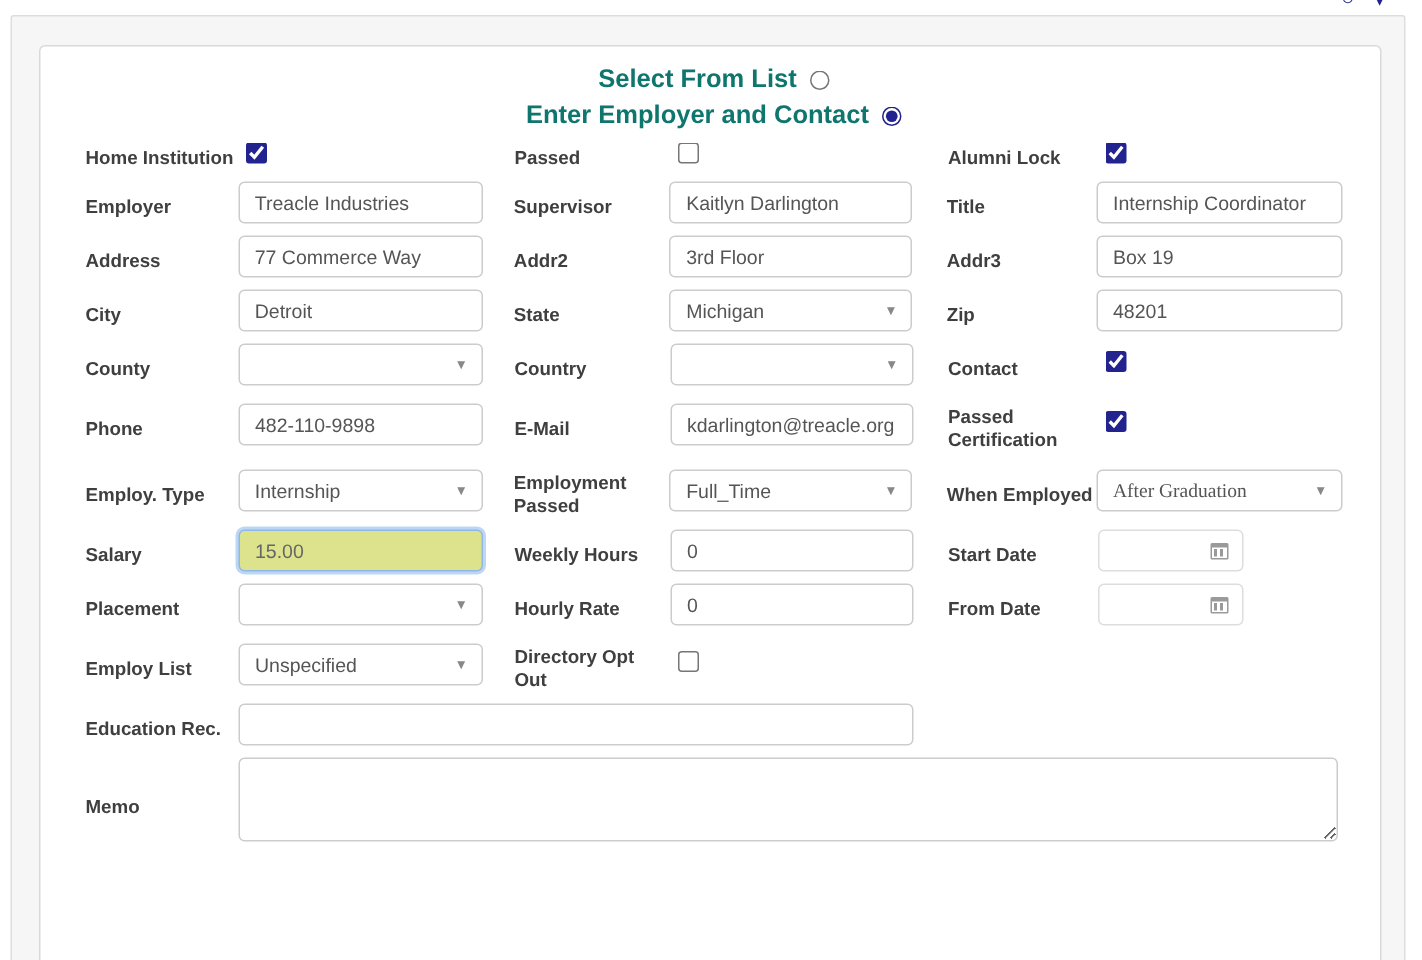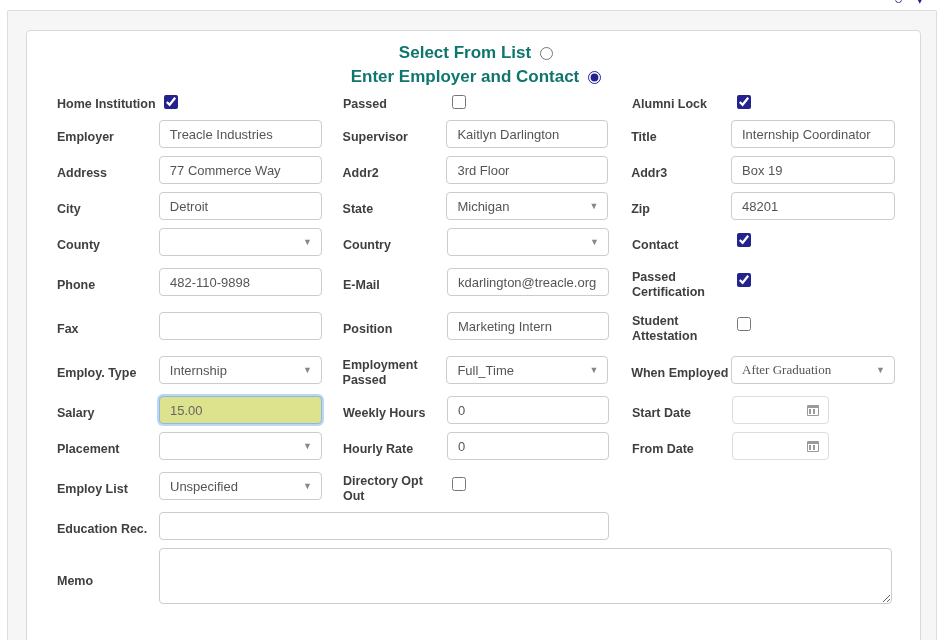--- a/index.html
+++ b/index.html
@@ -199,34 +199,20 @@
         <div class="c lbl2">
             <span class="label">E-Mail</span>
           </div>
         <div class="c fld2"><input class="ti" type="text" value="kdarlington@treacle.org" style=""></div>
         <div class="c lbl3">
             <span class="label">Passed Certification</span>
           </div>
         <div class="c fld3"><input type="checkbox" class="cb mid" checked="" style=""></div>
       </div>
 
-      <div class="frow">
-        <div class="c lbl1">
-            <span class="label">Fax</span>
-          </div>
-        <div class="c fld1"><input class="ti" type="text" style=""></div>
-        <div class="c lbl2">
-            <span class="label">Position</span>
-          </div>
-        <div class="c fld2"><input class="ti" type="text" value="Marketing Intern" style=""></div>
-        <div class="c lbl3">
-            <span class="label">Student Attestation</span>
-          </div>
-        <div class="c fld3"><input type="checkbox" class="cb mid" style=""></div>
-      </div>
 
       <div class="frow">
         <div class="c lbl1">
             <span class="label">Employ. Type</span>
           </div>
         <div class="c fld1">
           <div class="select">
             <span>Internship</span>
             <span class="caret">▼</span>
           </div>

